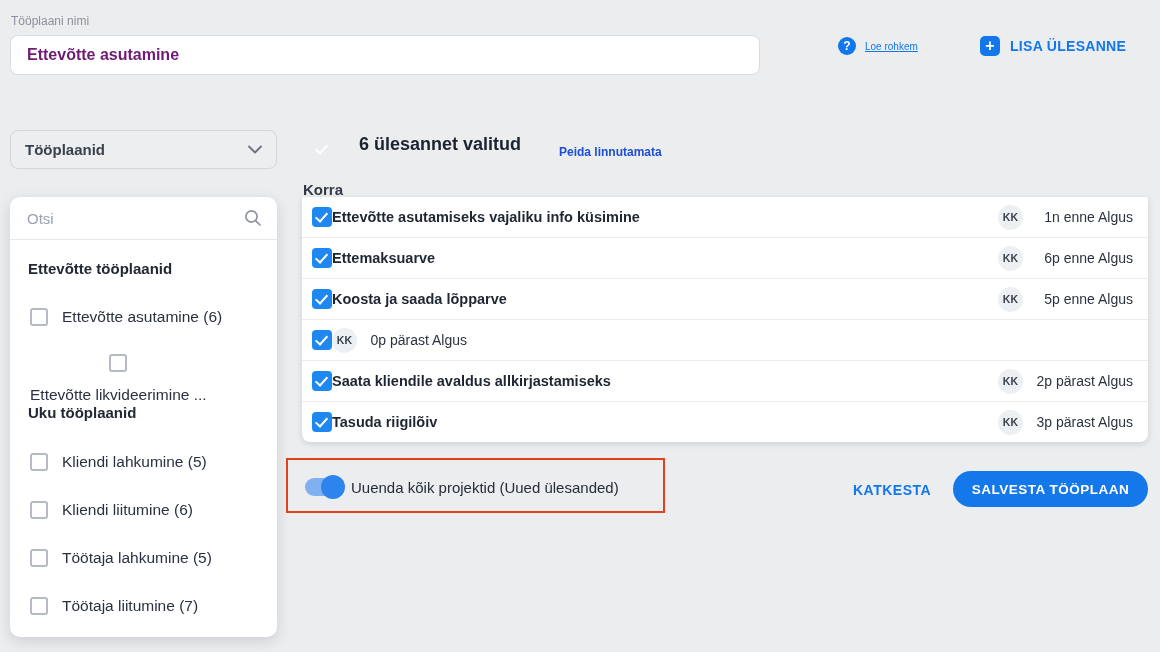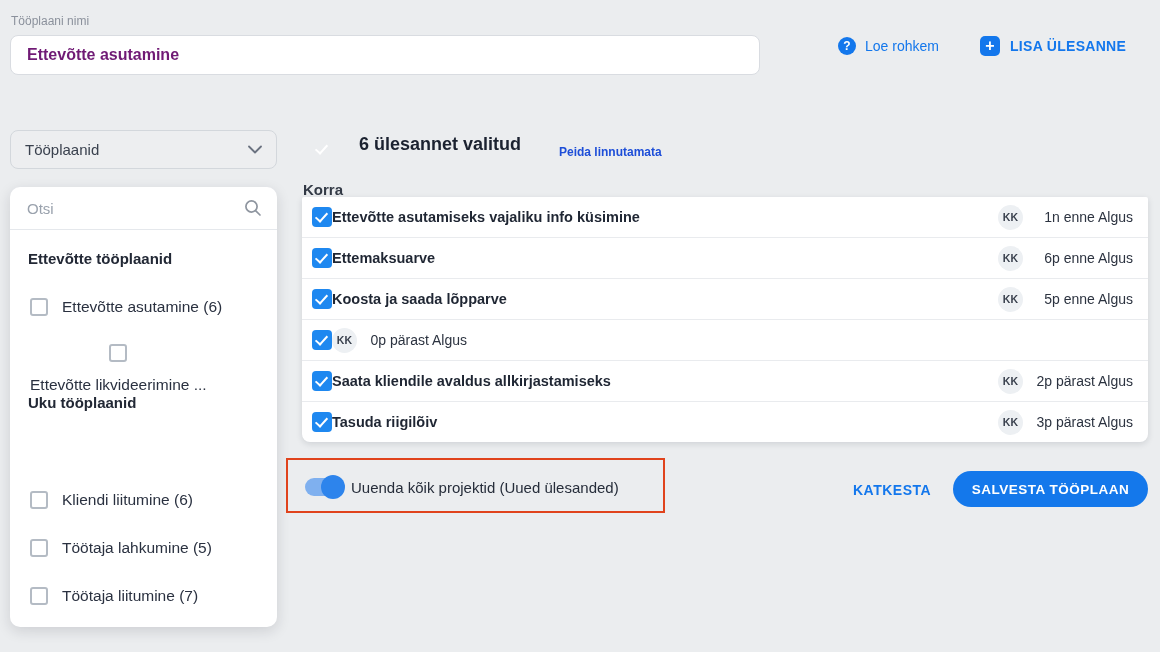--- a/index.html
+++ b/index.html
@@ -13,45 +13,45 @@
 
   
   .name-label{left:11px;top:14px;font-size:12px;color:#8b919c;}
   .name-input{
     left:10px;top:35px;width:750px;height:40px;box-sizing:border-box;
     background:#fff;border:1px solid #d9dce1;border-radius:8px;
     font-family:inherit;font-size:16px;font-weight:bold;color:#701a75;
     padding:0 16px;outline:none;
   }
   .help-link{left:838px;top:37px;display:flex;align-items:center;gap:9px;cursor:pointer;}
-  .help-link .txt{font-size:14px;font-weight:500;color:#1377ec;}
+  .help-link .txt{font-size:10px;font-weight:500;color:#1377ec;text-decoration:underline;}
   .q-icon{
     width:18px;height:18px;border-radius:50%;background:#1377ec;color:#fff;
     display:flex;align-items:center;justify-content:center;
     font-size:12px;font-weight:bold;
   }
   .add-link{left:980px;top:36px;display:flex;align-items:center;gap:10px;cursor:pointer;}
   .add-link .txt{font-size:14px;font-weight:600;letter-spacing:.3px;color:#1377ec;}
   .plus-icon{
     width:20px;height:20px;border-radius:5px;background:#1377ec;color:#fff;
     display:flex;align-items:center;justify-content:center;
     font-size:16px;font-weight:bold;line-height:1;padding-bottom:1px;box-sizing:border-box;
   }
 
   
   .wp-dropdown{
     left:10px;top:130px;width:267px;height:39px;box-sizing:border-box;
     border:1px solid #d3d7dc;border-radius:8px;background:#edeef0;
     display:flex;align-items:center;padding:0 14px;cursor:pointer;
   }
-  .wp-dropdown .txt{font-size:15px;color:#3a414e;flex:1;}
+  .wp-dropdown .txt{font-size:15px;color:#3a414e;flex:1;font-weight:bold;}
 
   
   .side-panel{
-    left:10px;top:187px;width:267px;height:440px;background:#fff;border-radius:10px;
+    left:10px;top:197px;width:267px;height:440px;background:#fff;border-radius:10px;
     box-shadow:0 4px 14px rgba(25,30,45,.14);
   }
   .search-row{
     position:absolute;left:0;top:0;width:100%;height:43px;box-sizing:border-box;
     display:flex;align-items:center;padding:0 15px;border-bottom:1px solid #e5e8ec;
   }
   .search-row input{
     border:none;outline:none;flex:1;font-family:inherit;font-size:15px;color:#3a414e;background:transparent;
   }
   .search-row input::placeholder{color:#9aa2ad;}
@@ -155,20 +155,24 @@
     <span class="cb-empty"></span>
     <span class="lbl">Ettevõtte asutamine (6)</span>
   </div>
   <div class="side-item" style="top:157px;flex-direction:column;">
     <span class="cb-empty"></span>
     <span class="lbl">Ettevõtte likvideerimine ...</span>
   </div>
 
   <div class="side-heading" style="top:207px;">Uku tööplaanid</div>
 
+  <div class="side-item" style="top:254px;">
+    <span class="cb-empty"></span>
+    <span class="lbl">Kliendi lahkumine (5)</span>
+  </div>
   <div class="side-item" style="top:302px;">
     <span class="cb-empty"></span>
     <span class="lbl">Kliendi liitumine (6)</span>
   </div>
   <div class="side-item" style="top:350px;">
     <span class="cb-empty"></span>
     <span class="lbl">Töötaja lahkumine (5)</span>
   </div>
   <div class="side-item" style="top:398px;">
     <span class="cb-empty"></span>

